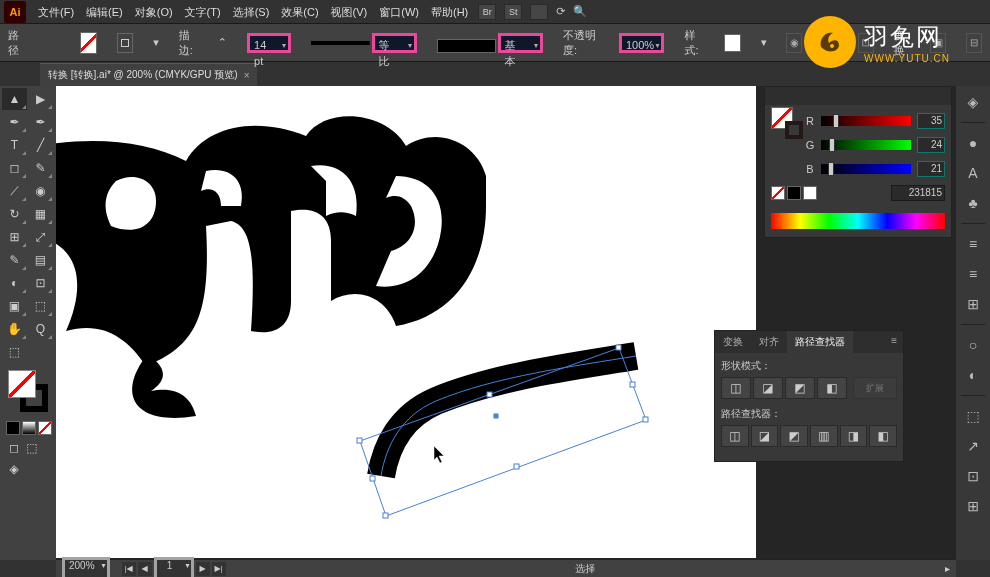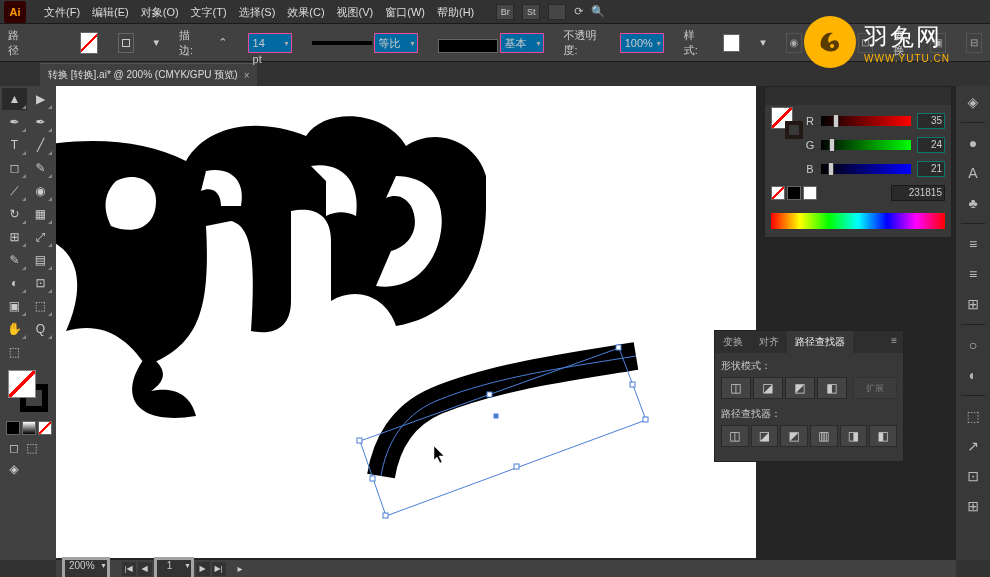--- a/index.html
+++ b/index.html
@@ -1,27 +1,27 @@
 <!DOCTYPE html>
 <html><head>
 <meta charset="utf-8">
 <style>
 *{box-sizing:border-box;margin:0;padding:0;font-family:"Microsoft YaHei",sans-serif;user-select:none}
 body{width:990px;height:577px;background:#323232;overflow:hidden;color:#ccc;font-size:11px;position:relative}
 .menubar{height:24px;background:#323232;display:flex;align-items:center;padding:0 4px;border-bottom:1px solid #1a1a1a}
-.app-icon{width:22px;height:22px;background:#330000;color:#ff9a00;font-weight:bold;font-size:11px;display:flex;align-items:center;justify-content:center;border-radius:2px;margin-right:12px}
+.app-icon{width:22px;height:22px;background:#330000;color:#ff9a00;font-weight:bold;font-size:11px;display:flex;align-items:center;justify-content:center;border-radius:2px;margin-right:6px}
 .menu-item{padding:0 6px;line-height:24px;cursor:default;font-size:11px;color:#ddd}
-.menu-extras{margin-left:16px;display:flex;gap:8px;align-items:center}
+.menu-extras{margin-left:4px;display:flex;gap:8px;align-items:center}
 .menu-ex{width:18px;height:16px;background:#464646;border:1px solid #2a2a2a}
 .optbar{height:38px;background:#414141;border-bottom:1px solid #1a1a1a;display:flex;align-items:center;padding:0 8px;gap:20px;font-size:11px}
 .opt-label{color:#ccc}
 .opt-swatch{width:22px;height:22px;background:linear-gradient(135deg,#fff 45%,red 45%,red 55%,#fff 55%);border:1px solid #666}
 .opt-sq{width:20px;height:20px;border:1px solid #666;display:flex;align-items:center;justify-content:center}
 .opt-sq-inner{width:8px;height:8px;border:1px solid #ccc}
-.opt-dd{background:#0369a1;border:1px solid #ec4899;padding:1px 14px 1px 4px;position:relative;min-width:44px;height:20px;line-height:16px}
+.opt-dd{background:#0f172a;border:3px solid #ec4899;padding:1px 14px 1px 4px;position:relative;min-width:44px;height:20px;line-height:16px}
 .opt-dd::after{content:"▾";position:absolute;right:2px;top:2px;font-size:8px;color:#aaa}
 .opt-brush-prev{width:60px;height:14px;background:#000;border:1px solid #666}
 .opt-sw2{width:22px;height:18px;background:#fff;border:1px solid #666}
 .opt-ico{width:20px;height:20px;border:1px solid #555;display:flex;align-items:center;justify-content:center;color:#aaa;font-size:10px}
 .tabbar{height:24px;background:#323232;display:flex;align-items:flex-end;padding-left:40px}
 .tab{background:#404040;padding:4px 8px;font-size:10px;color:#ddd;display:flex;align-items:center;gap:6px;border-top:1px solid #555}
 .tab-close{font-size:10px;color:#aaa;cursor:pointer}
 .toolbox{position:absolute;left:0;top:86px;width:56px;background:#414141;height:474px;padding:2px;display:flex;flex-wrap:wrap;gap:1px;align-content:flex-start}
 .tool{width:25px;height:22px;display:flex;align-items:center;justify-content:center;color:#ccc;font-size:12px;cursor:pointer;position:relative}
 .tool.sel{background:#2a2a2a}
@@ -319,20 +319,21 @@
 
 <div class="statusbar">
   <div class="sb-dd">200%</div>
   <div class="sb-nav">
     <div class="sb-navbtn">|◀</div>
     <div class="sb-navbtn">◀</div>
     <div class="sb-dd" style="width:40px;text-align:center">1</div>
     <div class="sb-navbtn">▶</div>
     <div class="sb-navbtn">▶|</div>
   </div>
+  <span style="flex:1;text-align:center">选择</span>
   <span>▸</span>
 </div>
 
 <div class="watermark">
   <div class="wm-icon">
     <svg width="34" height="34" viewBox="0 0 34 34">
         <path d="M8 22 C 6 14 12 6 20 8 C 16 10 14 14 16 18 C 20 14 26 14 26 20 C 26 26 16 30 8 22 Z M19 19 a2 2 0 1 0 0.1 0" fill="#5a3b00"></path>
       </svg>
   </div>
   <div class="wm-text">

